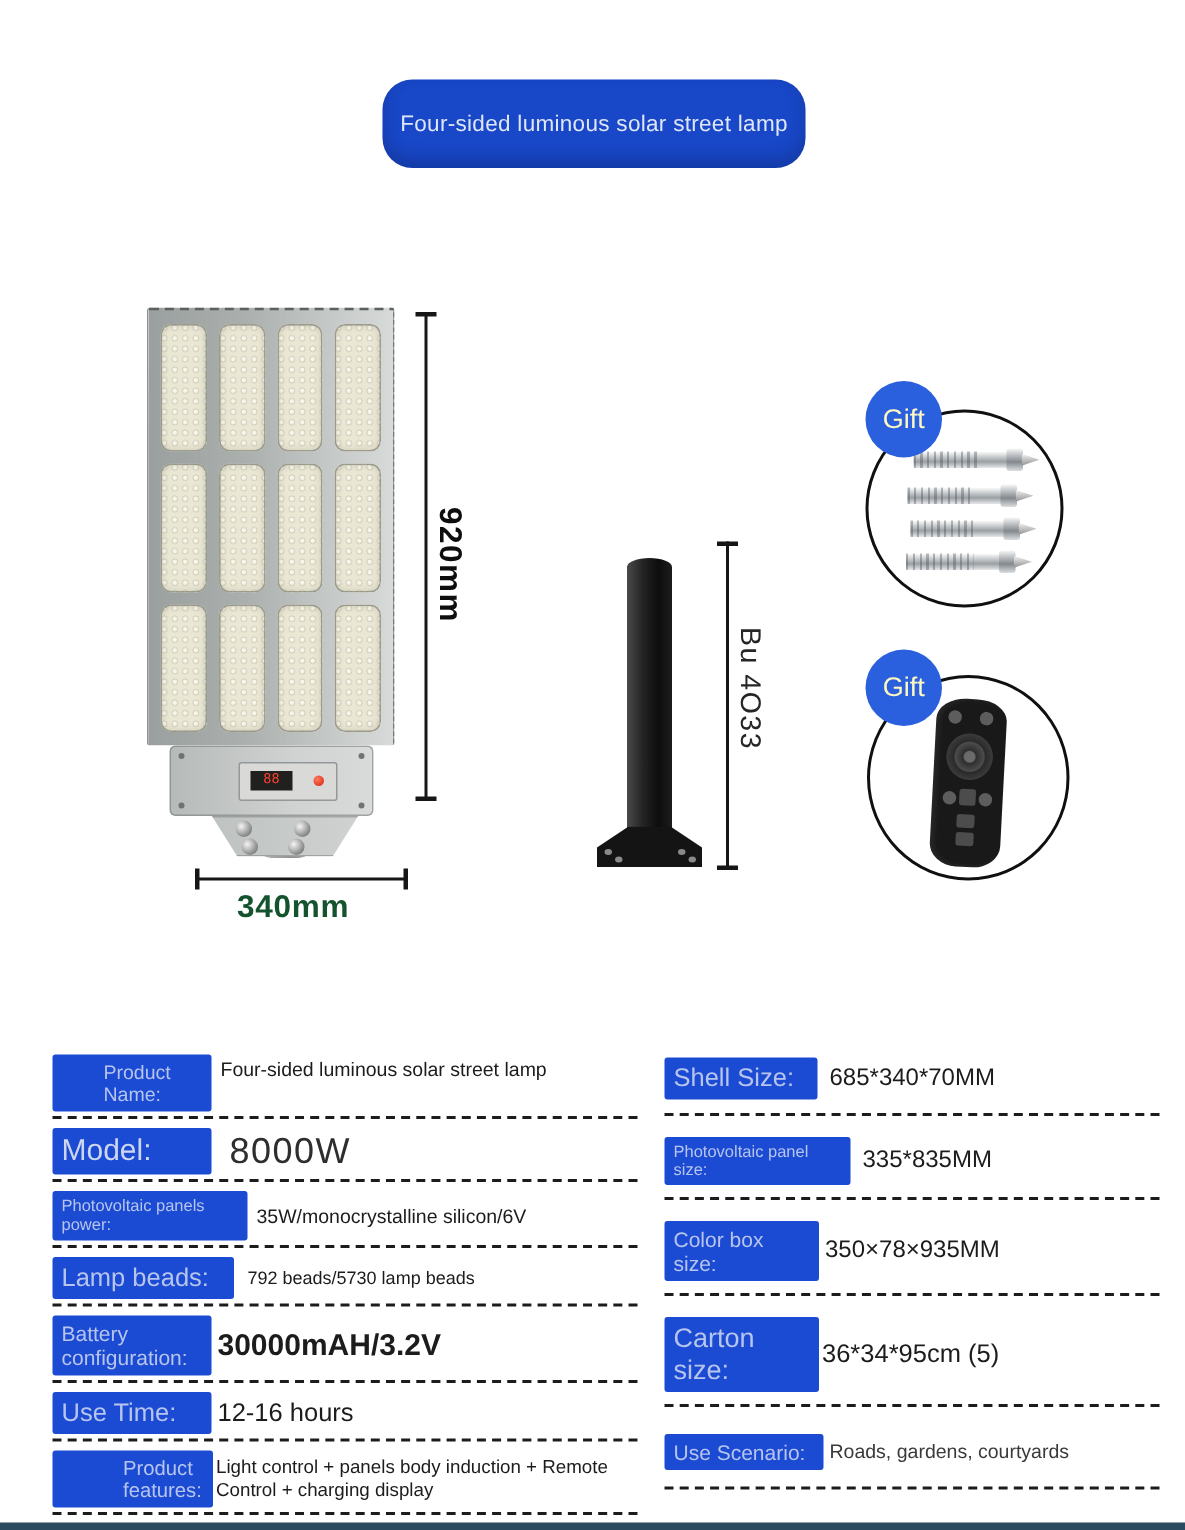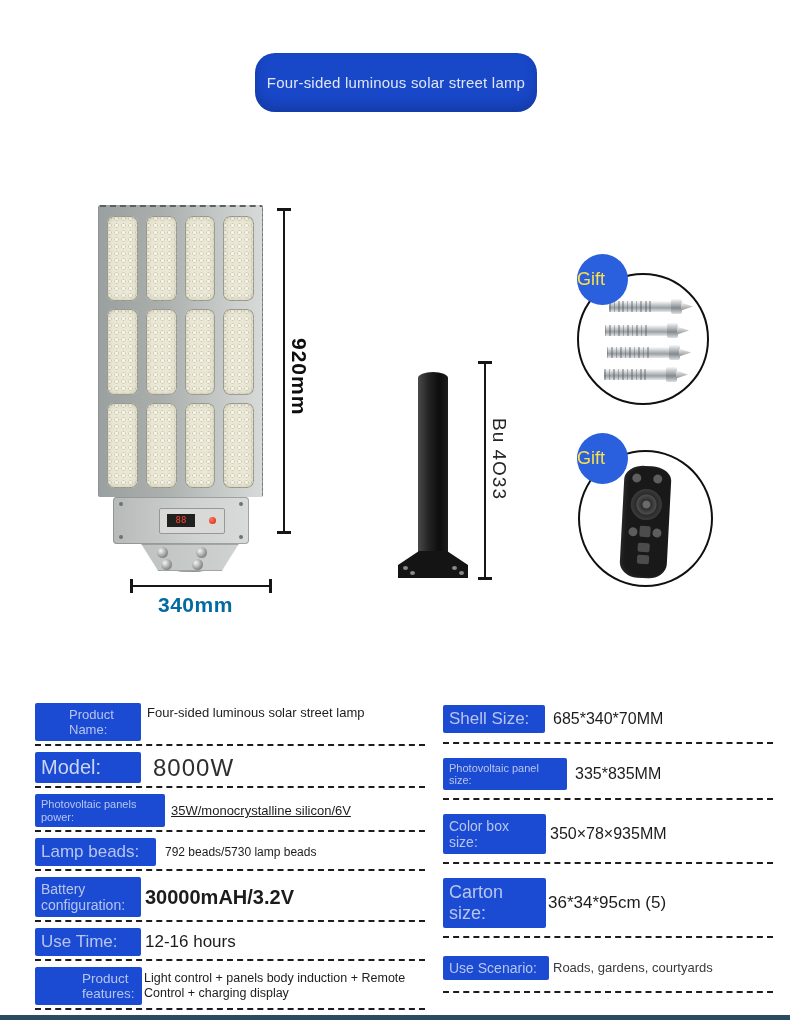--- a/index.html
+++ b/index.html
@@ -40,34 +40,34 @@
 
   
   .vline{position:absolute;width:2px;background:#161616;}
   .vline::before,.vline::after{content:"";position:absolute;left:-6px;width:14px;height:3px;background:#161616;}
   .vline::before{top:0}.vline::after{bottom:0}
   .hline{position:absolute;height:2px;background:#161616;}
   .hline::before,.hline::after{content:"";position:absolute;top:-6px;width:3px;height:14px;background:#161616;}
   .hline::before{left:0}.hline::after{right:0}
   .vtext{position:absolute;writing-mode:vertical-rl;font-weight:bold;font-size:21px;color:#0e0e0e;letter-spacing:1px;}
   .vtext-light{position:absolute;writing-mode:vertical-rl;font-size:19px;color:#262626;letter-spacing:1px;}
-  .htext{position:absolute;font-weight:bold;font-size:21px;color:#0369a1;letter-spacing:.5px;}
+  .htext{position:absolute;font-weight:bold;font-size:21px;color:#14532d;letter-spacing:.5px;}
 
   
   .pole-body{position:absolute;left:418px;top:372px;width:30px;height:182px;
     background:linear-gradient(90deg,#4a4a4a,#242424 35%,#0d0d0d 70%,#1d1d1d);
     border-radius:15px 15px 0 0/6px 6px 0 0;}
   .pole-base{position:absolute;left:398px;top:551px;width:70px;height:27px;background:#141414;
     clip-path:polygon(30% 0,70% 0,100% 52%,100% 100%,0 100%,0 52%);}
   .pole-hole{position:absolute;width:5px;height:4px;border-radius:50%;background:#8a8a8a;}
 
   
   .gift-circle{position:absolute;border:2px solid #101010;border-radius:50%;background:#fff;}
   .gift-badge{position:absolute;width:51px;height:51px;border-radius:50%;background:#2a60dd;
-    color:#fde047;display:flex;align-items:center;justify-content:flex-start;font-size:18px;z-index:5;}
+    color:#fef9c3;display:flex;align-items:center;justify-content:center;font-size:18px;z-index:5;}
   .bolt{position:absolute;width:84px;height:15px;}
   .bolt .shaft{position:absolute;left:0;top:2px;right:16px;height:11px;border-radius:2px;
     background:linear-gradient(180deg,#fdfdfd,#9aa0a4 62%,#e6e8ea);}
   .bolt .shaft::after{content:"";position:absolute;inset:0;right:34%;
     background:repeating-linear-gradient(90deg,rgba(60,66,72,.35) 0 1.5px,transparent 1.5px 4.5px);}
   .bolt .collar{position:absolute;right:11px;top:0;width:11px;height:15px;border-radius:2px;
     background:linear-gradient(180deg,#f6f7f8,#82888d 60%,#dcdfe1);}
   .bolt .tip{position:absolute;right:0;top:3.5px;width:12px;height:8px;
     background:linear-gradient(180deg,#ececec,#8c8c8c);clip-path:polygon(0 0,0 100%,100% 50%);}
 
@@ -90,21 +90,21 @@
   .val{color:#1c1c1c;}
   .dash{border-top:2px dashed #1c1c1c;height:0;}
   .col-left .spec-row{min-height:28px;margin-bottom:3px;}
   .col-left .dash{margin-bottom:6px;}
   .col-right .spec-row{min-height:31px;margin-bottom:8px;}
   .col-right .dash{margin-bottom:14px;}
 
   
   .lr1 .tag{width:106px;font-size:13px;padding-left:34px;}         .lr1 .val{font-size:13px;margin-left:6px;align-self:flex-start;margin-top:2px;}
   .lr2 .tag{width:106px;font-size:20px;color:#ccd6f2;} .lr2 .val{font-size:24px;margin-left:12px;color:#2e2e2e;letter-spacing:1px;}
-  .lr3 .tag{width:130px;font-size:11px;line-height:1.15;} .lr3 .val{font-size:13px;margin-left:6px;text-decoration:underline;}
+  .lr3 .tag{width:130px;font-size:11px;line-height:1.15;} .lr3 .val{font-size:13px;margin-left:6px;}
   .lr4 .tag{width:121px;font-size:17px;}         .lr4 .val{font-size:12px;margin-left:9px;}
   .lr5 .tag{width:106px;font-size:14px;line-height:1.15;} .lr5 .val{font-size:20px;font-weight:bold;margin-left:4px;}
   .lr6 .tag{width:106px;font-size:17px;}         .lr6 .val{font-size:17px;margin-left:4px;}
   .lr7 .tag{width:107px;font-size:13.5px;padding-left:47px;}       .lr7 .val{font-size:12.5px;margin-left:2px;line-height:1.25;}
   
   .rr1 .tag{width:102px;font-size:17px;}  .rr1 .val{font-size:16px;margin-left:8px;}
   .rr2 .tag{width:124px;font-size:11px;}  .rr2 .val{font-size:16px;margin-left:8px;}
   .rr3 .tag{width:103px;font-size:14px;}  .rr3 .val{font-size:16px;margin-left:4px;}
   .rr4 .tag{width:103px;font-size:18px;}  .rr4 .val{font-size:17px;margin-left:2px;}
   .rr5 .tag{width:106px;font-size:14px;}  .rr5 .val{font-size:13px;margin-left:4px;color:#3a3a3a;}

